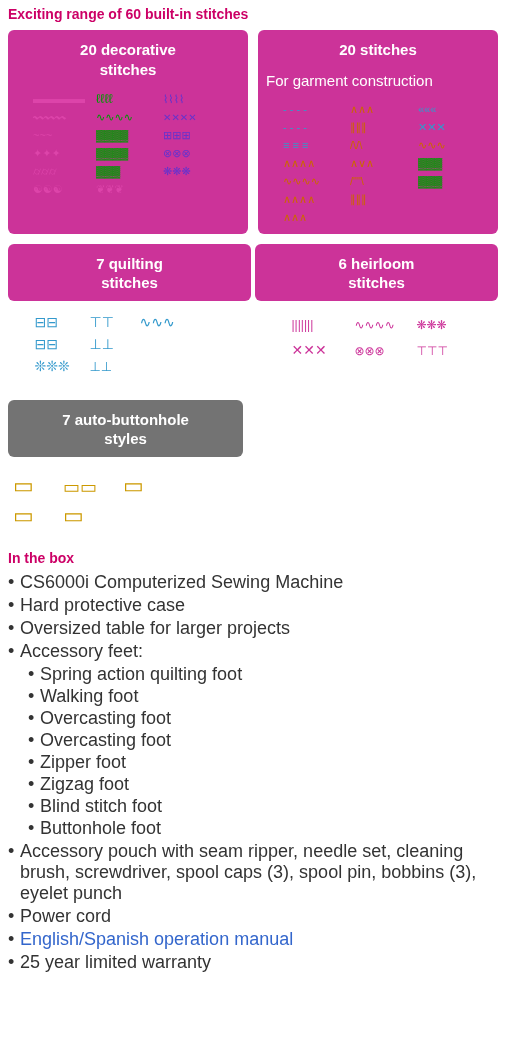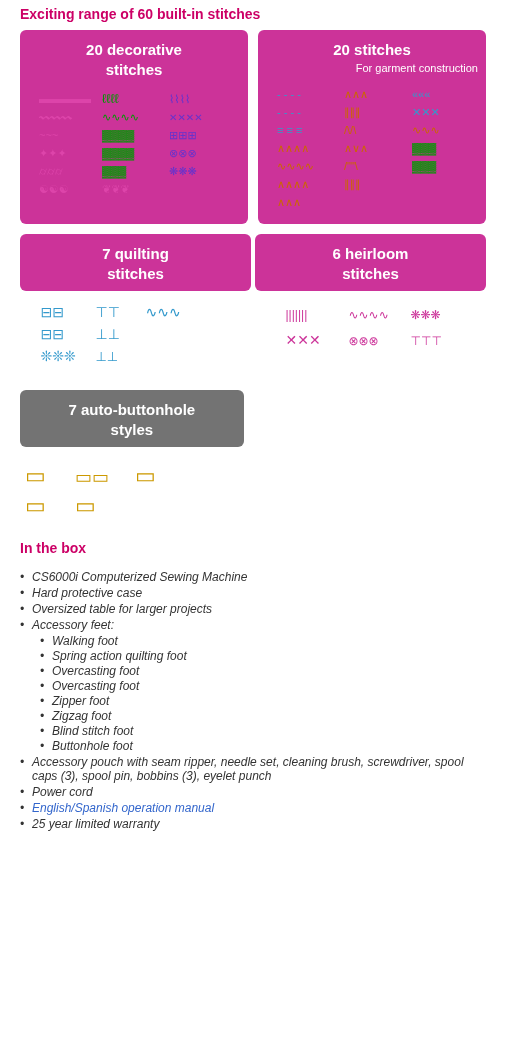--- a/index.html
+++ b/index.html
@@ -4,21 +4,21 @@
   <style>
     * { margin: 0; padding: 0; box-sizing: border-box; }
     body {
       font-family: Arial, sans-serif;
       font-size: 13px;
       width: 506px;
       background: #fff;
       color: #333;
     }
     .page-wrapper {
-      padding: 6px 20px;
+      padding: 6px 8px;
     }
     .section-title {
       color: #cc0066;
       font-weight: bold;
       font-size: 14px;
       margin-bottom: 8px;
     }
     .stitch-grid {
       display: grid;
       grid-template-columns: 1fr 1fr;
@@ -34,23 +34,23 @@
     }
     .stitch-card-title {
       color: #fff;
       font-weight: bold;
       font-size: 15px;
       text-align: center;
       line-height: 1.3;
     }
     .stitch-card-subtitle {
       color: #fff;
-      font-size: 11px;
-      text-align: right;
-      margin-top: 2px;
+      font-size: 15px;
+      text-align: left;
+      margin-top: 12px;
     }
     .stitch-icons-area {
       margin-top: 4px;
       min-height: 80px;
     }
 
     
     .stitch-grid-bottom {
       display: grid;
       grid-template-columns: 1fr 1fr;
@@ -64,33 +64,32 @@
       border-radius: 6px;
       padding: 10px 8px 8px 8px;
       width: 48%;
       margin-bottom: 10px;
     }
 
     .in-the-box-title {
       color: #cc0066;
       font-weight: bold;
       font-size: 14px;
-      margin-bottom: 14px;
+      margin-bottom: 6px;
     }
     .box-list {
       list-style: none;
       padding: 0;
       margin: 0;
     }
     .box-list > li {
       padding-left: 12px;
       position: relative;
       margin-bottom: 2px;
-      font-size: 12px;
-      font-style: italic;
+      font-size: 18px;
     }
     .box-list > li::before {
       content: "•";
       position: absolute;
       left: 0;
     }
     .sub-list {
       list-style: none;
       padding-left: 20px;
       margin: 2px 0;
@@ -241,22 +240,22 @@
       </li>
       <li>
         <span>Hard protective case</span>
       </li>
       <li>
         <span>Oversized table for larger projects</span>
       </li>
       <li>
         <span>Accessory feet:</span>
         <ul class="sub-list">
+          <li><span>Spring action quilting foot</span></li>
           <li><span>Walking foot</span></li>
-          <li><span>Spring action quilting foot</span></li>
           <li><span>Overcasting foot</span></li>
           <li><span>Overcasting foot</span></li>
           <li><span>Zipper foot</span></li>
           <li><span>Zigzag foot</span></li>
           <li><span>Blind stitch foot</span></li>
           <li><span>Buttonhole foot</span></li>
         </ul>
       </li>
       <li>
         <span>Accessory pouch with seam ripper, needle set, cleaning brush, screwdriver, spool caps (3), spool pin, bobbins (3), eyelet punch</span>

